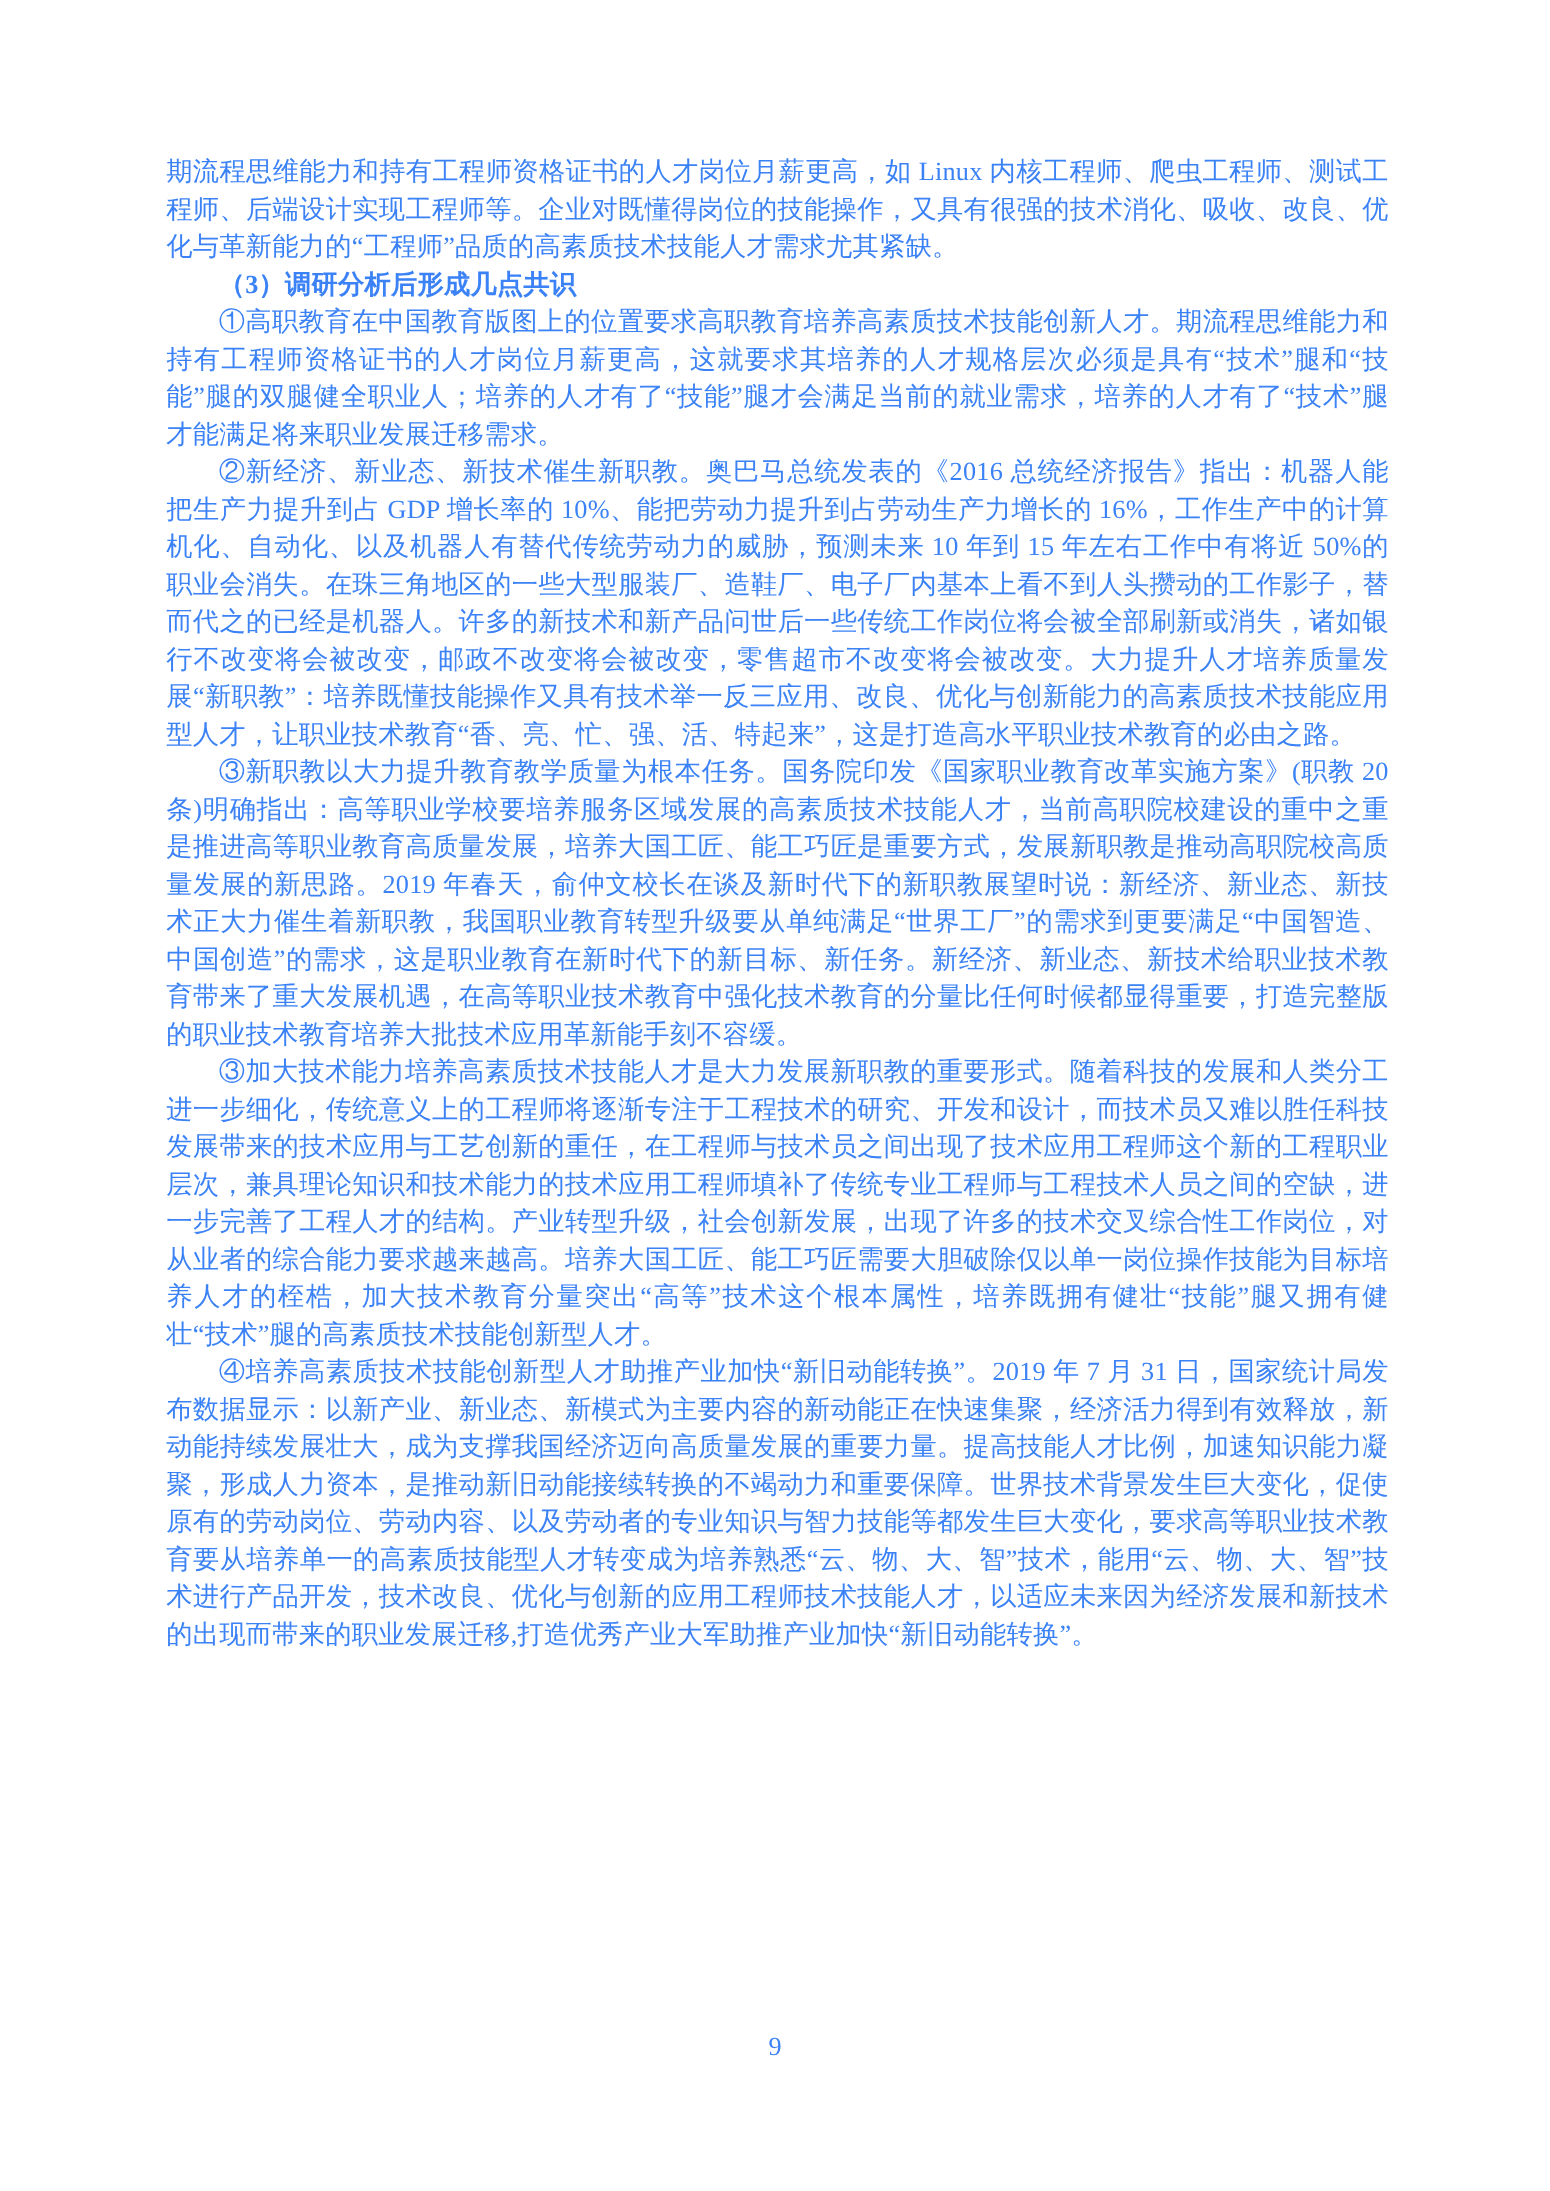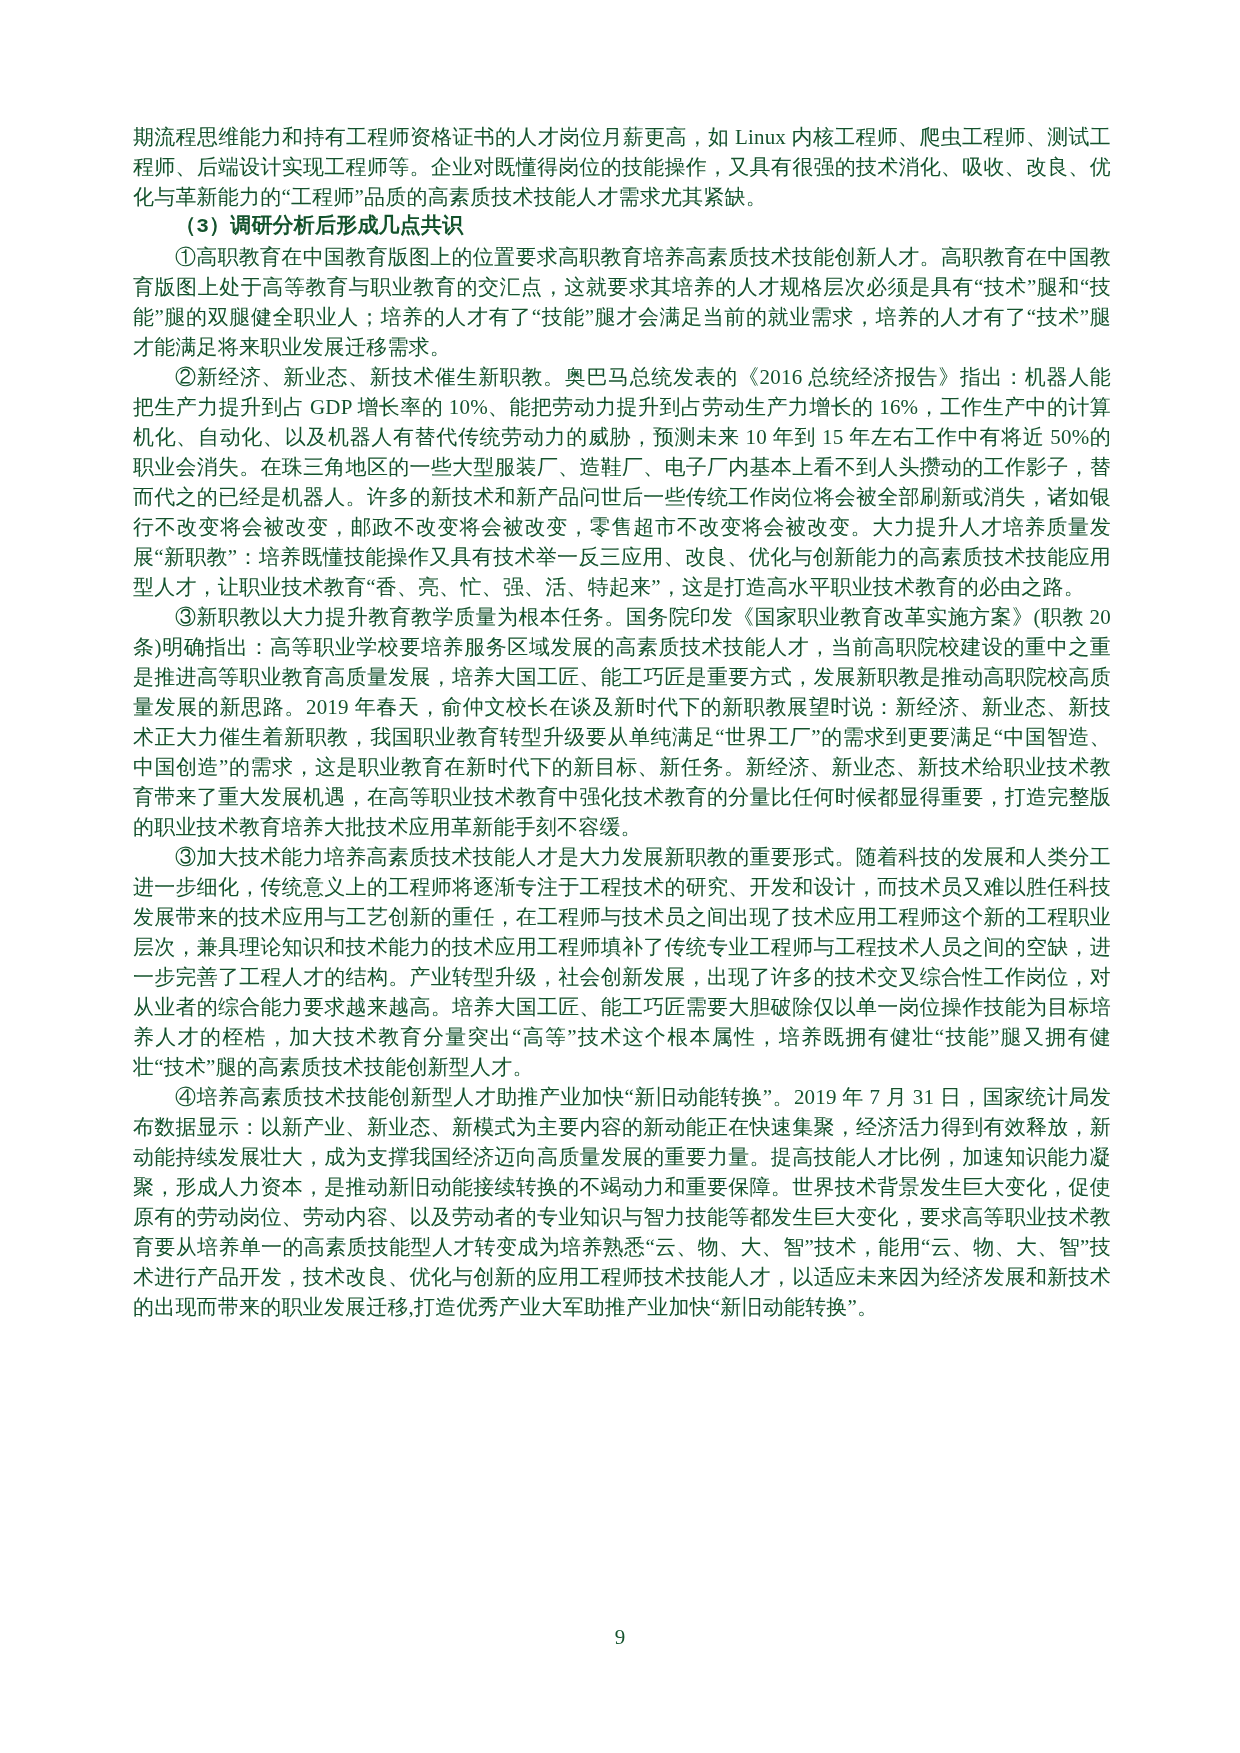--- a/index.html
+++ b/index.html
@@ -6,21 +6,21 @@
     margin: 0;
     padding: 0;
     background: #ffffff;
   }
   .page {
     position: relative;
     width: 1240px;
     height: 1753px;
     margin: 0 auto;
     background: #ffffff;
-    color: #14532d;
+    color: #3b82f6;
     font-family: "Liberation Serif", "DejaVu Serif", serif;
     overflow: hidden;
   }
   .content {
     position: absolute;
     left: 133px;
     top: 122px;
     width: 978px;
     font-size: 21px;
     line-height: 30px;
@@ -31,21 +31,20 @@
   .para {
     margin: 0;
     padding: 0;
   }
   .indent {
     text-indent: 2em;
   }
   .heading {
     font-weight: bold;
     text-indent: 2em;
-    font-family: Liberation Mono, monospace;
   }
   .lead {
     font-weight: normal;
   }
   .footer {
     position: absolute;
     left: 0;
     top: 1625px;
     width: 100%;
     text-align: center;
@@ -55,21 +54,21 @@
 </head>
 <body>
 
 <div class="page">
   <div class="content">
 
     <p class="para">期流程思维能力和持有工程师资格证书的人才岗位月薪更高，如 Linux 内核工程师、爬虫工程师、测试工程师、后端设计实现工程师等。企业对既懂得岗位的技能操作，又具有很强的技术消化、吸收、改良、优化与革新能力的“工程师”品质的高素质技术技能人才需求尤其紧缺。</p>
 
     <p class="para heading">（3）调研分析后形成几点共识</p>
 
-    <p class="para indent"><b class="lead">①高职教育在中国教育版图上的位置要求高职教育培养高素质技术技能创新人才。</b><span>高职教育在中国教育版图上处于高等教育与职业教育的交汇点，这就要求其培养的人才规格层次必须是具有“技术”腿和“技能”腿的双腿健全职业人；培养的人才有了“技能”腿才会满足当前的就业需求，培养的人才有了“技术”腿才能满足将来职业发展迁移需求。</span></p>
+    <p class="para indent"><b class="lead">①高职教育在中国教育版图上的位置要求高职教育培养高素质技术技能创新人才。</b><span>期流程思维能力和持有工程师资格证书的人才岗位月薪更高，这就要求其培养的人才规格层次必须是具有“技术”腿和“技能”腿的双腿健全职业人；培养的人才有了“技能”腿才会满足当前的就业需求，培养的人才有了“技术”腿才能满足将来职业发展迁移需求。</span></p>
 
     <p class="para indent"><b class="lead">②新经济、新业态、新技术催生新职教。</b><span>奥巴马总统发表的《2016 总统经济报告》指出：机器人能把生产力提升到占 GDP 增长率的 10%、能把劳动力提升到占劳动生产力增长的 16%，工作生产中的计算机化、自动化、以及机器人有替代传统劳动力的威胁，预测未来 10 年到 15 年左右工作中有将近 50%的职业会消失。在珠三角地区的一些大型服装厂、造鞋厂、电子厂内基本上看不到人头攒动的工作影子，替而代之的已经是机器人。许多的新技术和新产品问世后一些传统工作岗位将会被全部刷新或消失，诸如银行不改变将会被改变，邮政不改变将会被改变，零售超市不改变将会被改变。大力提升人才培养质量发展“新职教”：培养既懂技能操作又具有技术举一反三应用、改良、优化与创新能力的高素质技术技能应用型人才，让职业技术教育“香、亮、忙、强、活、特起来”，这是打造高水平职业技术教育的必由之路。</span></p>
 
     <p class="para indent"><b class="lead">③新职教以大力提升教育教学质量为根本任务。</b><span>国务院印发《国家职业教育改革实施方案》(职教 20 条)明确指出：高等职业学校要培养服务区域发展的高素质技术技能人才，当前高职院校建设的重中之重是推进高等职业教育高质量发展，培养大国工匠、能工巧匠是重要方式，发展新职教是推动高职院校高质量发展的新思路。2019 年春天，俞仲文校长在谈及新时代下的新职教展望时说：新经济、新业态、新技术正大力催生着新职教，我国职业教育转型升级要从单纯满足“世界工厂”的需求到更要满足“中国智造、中国创造”的需求，这是职业教育在新时代下的新目标、新任务。新经济、新业态、新技术给职业技术教育带来了重大发展机遇，在高等职业技术教育中强化技术教育的分量比任何时候都显得重要，打造完整版的职业技术教育培养大批技术应用革新能手刻不容缓。</span></p>
 
     <p class="para indent"><b class="lead">③加大技术能力培养高素质技术技能人才是大力发展新职教的重要形式。</b><span>随着科技的发展和人类分工进一步细化，传统意义上的工程师将逐渐专注于工程技术的研究、开发和设计，而技术员又难以胜任科技发展带来的技术应用与工艺创新的重任，在工程师与技术员之间出现了技术应用工程师这个新的工程职业层次，兼具理论知识和技术能力的技术应用工程师填补了传统专业工程师与工程技术人员之间的空缺，进一步完善了工程人才的结构。产业转型升级，社会创新发展，出现了许多的技术交叉综合性工作岗位，对从业者的综合能力要求越来越高。培养大国工匠、能工巧匠需要大胆破除仅以单一岗位操作技能为目标培养人才的桎梏，加大技术教育分量突出“高等”技术这个根本属性，培养既拥有健壮“技能”腿又拥有健壮“技术”腿的高素质技术技能创新型人才。</span></p>
 
     <p class="para indent"><b class="lead">④培养高素质技术技能创新型人才助推产业加快“新旧动能转换”。</b><span>2019 年 7 月 31 日，国家统计局发布数据显示：以新产业、新业态、新模式为主要内容的新动能正在快速集聚，经济活力得到有效释放，新动能持续发展壮大，成为支撑我国经济迈向高质量发展的重要力量。提高技能人才比例，加速知识能力凝聚，形成人力资本，是推动新旧动能接续转换的不竭动力和重要保障。世界技术背景发生巨大变化，促使原有的劳动岗位、劳动内容、以及劳动者的专业知识与智力技能等都发生巨大变化，要求高等职业技术教育要从培养单一的高素质技能型人才转变成为培养熟悉“云、物、大、智”技术，能用“云、物、大、智”技术进行产品开发，技术改良、优化与创新的应用工程师技术技能人才，以适应未来因为经济发展和新技术的出现而带来的职业发展迁移,打造优秀产业大军助推产业加快“新旧动能转换”。</span></p>
 
   </div>

